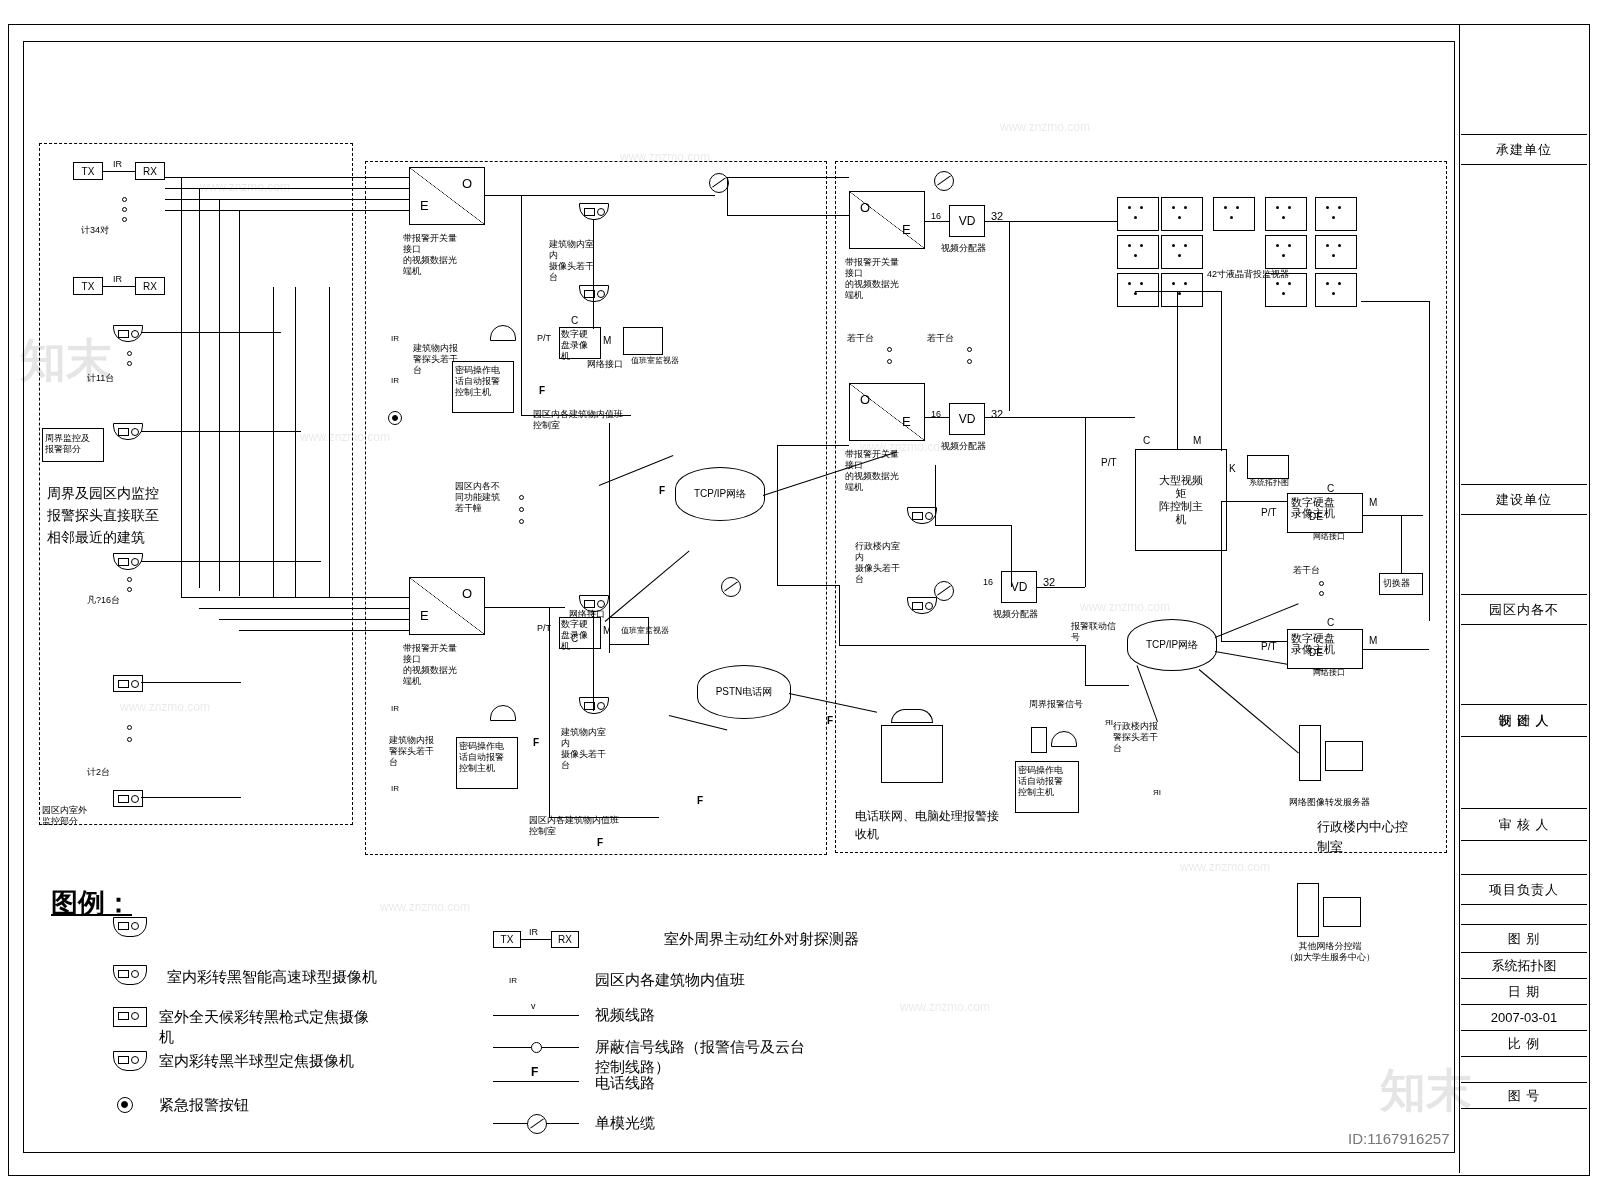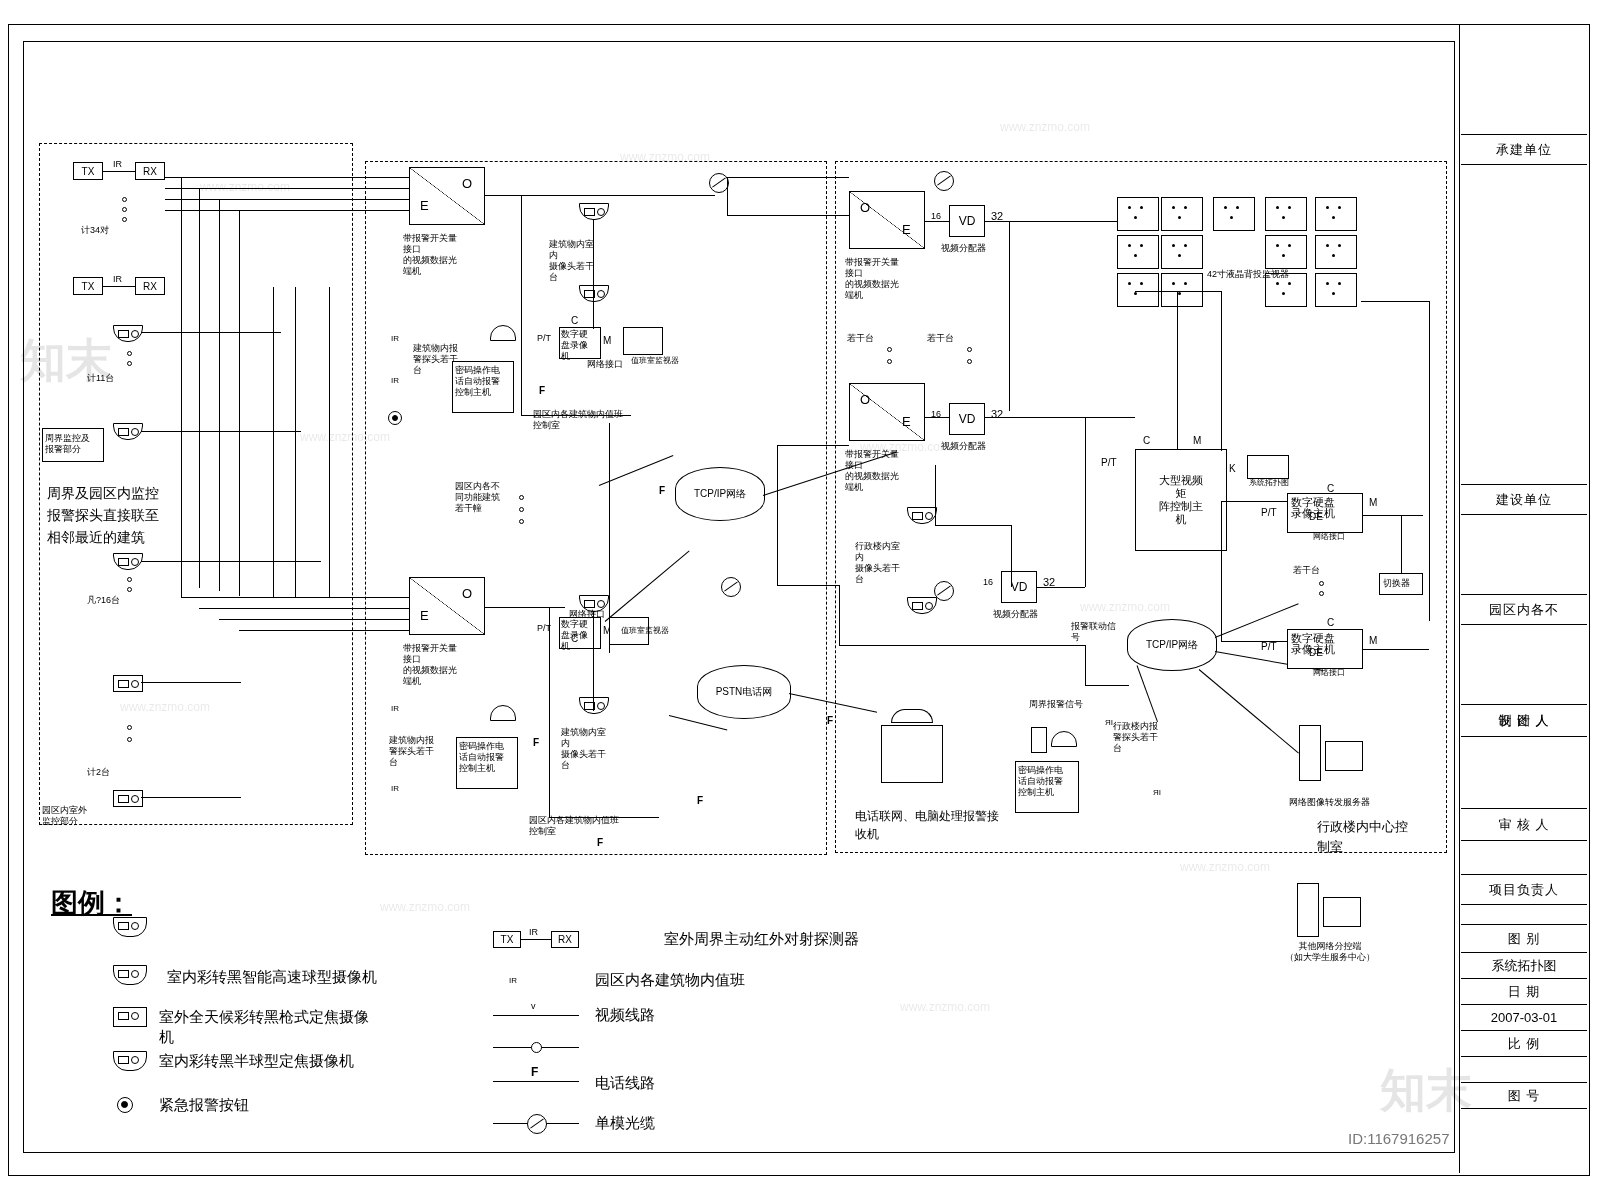--- a/index.html
+++ b/index.html
@@ -559,20 +559,22 @@
       <i>IR</i>
     </div>
   <div class="lg" style="left:586px;top:945px;"><span>园区内各建筑物内值班</span></div>
 
   <div class="ln hl" style="left:484px;top:990px;width:86px;"></div>
   <div class="vtick" style="left:522px;top:976px;">v</div>
   <div class="lg" style="left:586px;top:980px;"><span>视频线路</span></div>
 
   <div class="ln hl" style="left:484px;top:1022px;width:86px;"></div>
   <div class="circ" style="left:522px;top:1017px;width:9px;height:9px;"></div>
+  <div class="lg" style="left:586px;top:1012px;white-space:pre-line;"><span>屏蔽信号线路（报警信号及云台
+控制线路）</span></div>
 
   <div class="ln hl" style="left:484px;top:1056px;width:86px;"></div>
   <div class="lbl b" style="left:522px;top:1042px;font-weight:bold;font-size:12px;"><span>F</span></div>
   <div class="lg" style="left:586px;top:1048px;"><span>电话线路</span></div>
 
   <div class="ln hl" style="left:484px;top:1098px;width:86px;"></div>
   <div class="fiber" style="left:518px;top:1089px;"></div>
   <div class="lg" style="left:586px;top:1088px;"><span>单模光缆</span></div>
 
 </div>

